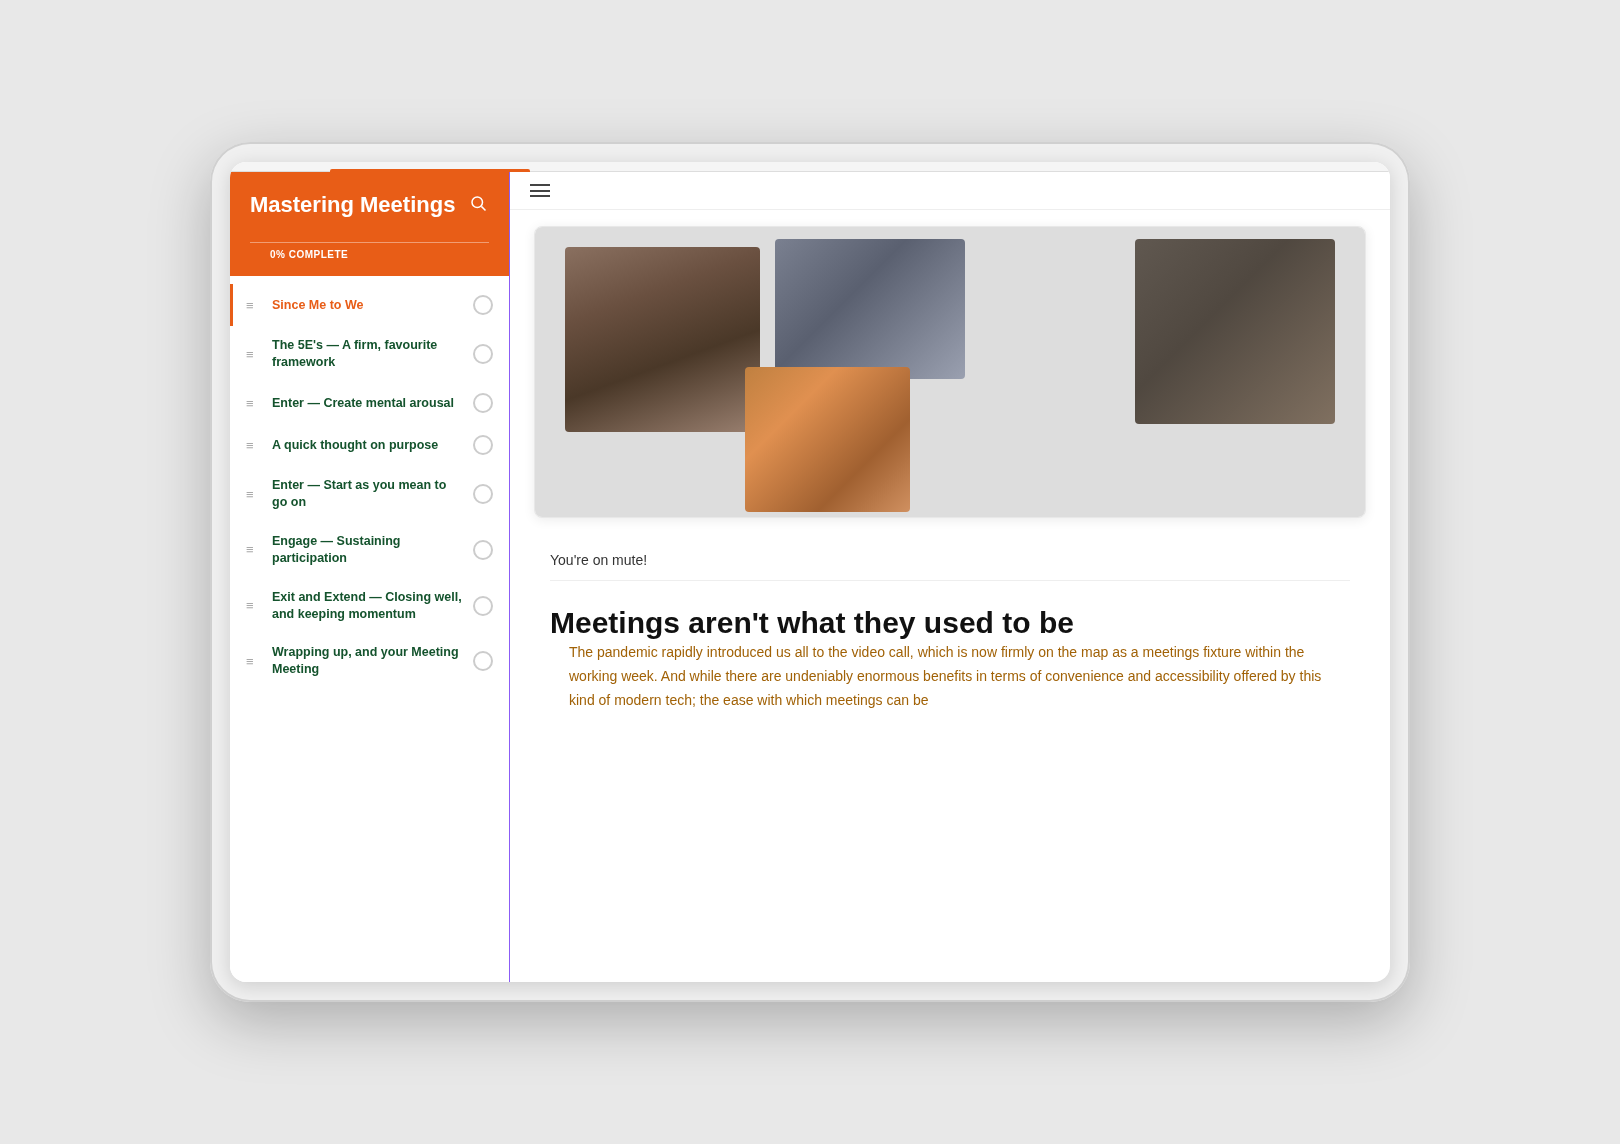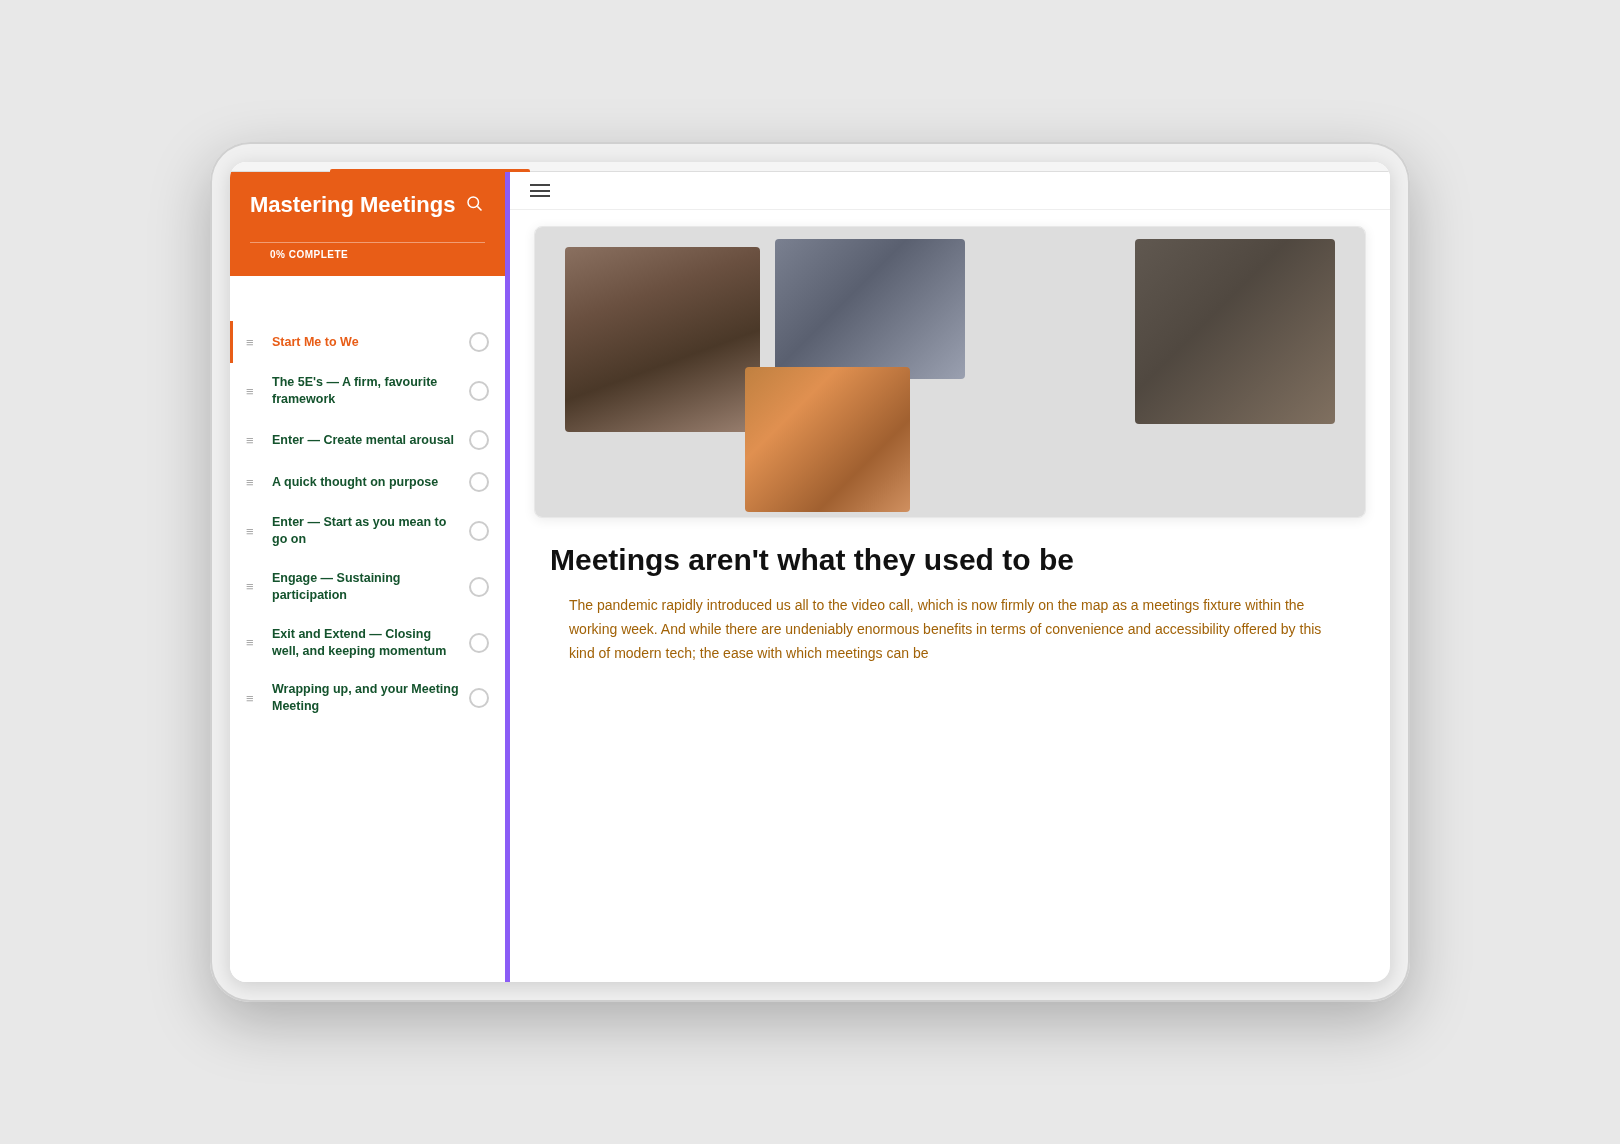--- a/index.html
+++ b/index.html
@@ -55,25 +55,24 @@
     .app-body {
       flex: 1;
       display: flex;
       overflow: hidden;
     }
     
     .sidebar {
       width: 280px;
       min-width: 280px;
       background: #fff;
-      border-right: 5px solid #8b5cf6;
+      border-right: 1px solid #8b5cf6;
       display: flex;
       flex-direction: column;
       overflow-y: auto;
-      gap: 37px;
     }
     .sidebar-header {
       background: #e85d17;
       padding: 20px 20px 16px;
       position: relative;
     }
     .sidebar-title {
       color: #fff;
       font-size: 22px;
       font-weight: 800;
@@ -245,21 +244,20 @@
       font-size: 14px;
       color: #333;
       padding: 10px 0 12px;
       border-bottom: 1px solid #eee;
       margin-bottom: 24px;
     }
     .article-title {
       font-size: 30px;
       font-weight: 800;
       color: #111;
-      margin-bottom: 16px;
       line-height: 1.2;
     }
     .article-body {
       font-size: 14px;
       color: #a16207;
       line-height: 1.7;
       margin-left: 19px;
     }
     
     .main-content::-webkit-scrollbar {
@@ -306,21 +304,21 @@
           <div class="progress-bar-container">
             <div class="progress-line"></div>
             <div class="progress-label">0% COMPLETE</div>
           </div>
         </div>
 
         <nav class="sidebar-nav">
 
         <div class="nav-item active">
               <span class="drag-icon">≡</span>
-              <span class="item-label">Start Me to We</span>
+              <span class="item-label">Since Me to We</span>
               <div class="circle-check"></div>
             </div>
             <div class="nav-item">
               <span class="drag-icon">≡</span>
               <span class="item-label">The 5E's — A firm, favourite framework</span>
               <div class="circle-check"></div>
             </div>
             <div class="nav-item">
               <span class="drag-icon">≡</span>
               <span class="item-label">Enter — Create mental arousal</span>
@@ -375,20 +373,21 @@
               <div class="collage-photo photo-3">
                 <div class="photo-placeholder photo-p3"></div>
               </div>
               <div class="collage-photo photo-4">
                 <div class="photo-placeholder photo-p4"></div>
               </div>
             </div>
           </div>
 
           <div class="content-text-area">
+            <div class="mute-label">You're on mute!</div>
             <h1 class="article-title">Meetings aren't what they used to be</h1>
             <p class="article-body">The pandemic rapidly introduced us all to the video call, which is now firmly on the map as a meetings fixture within the working week. And while there are undeniably enormous benefits in terms of convenience and accessibility offered by this kind of modern tech; the ease with which meetings can be</p>
           </div>
         </div>
       </main>
 
     </div>
   </div>
 </div>
 

